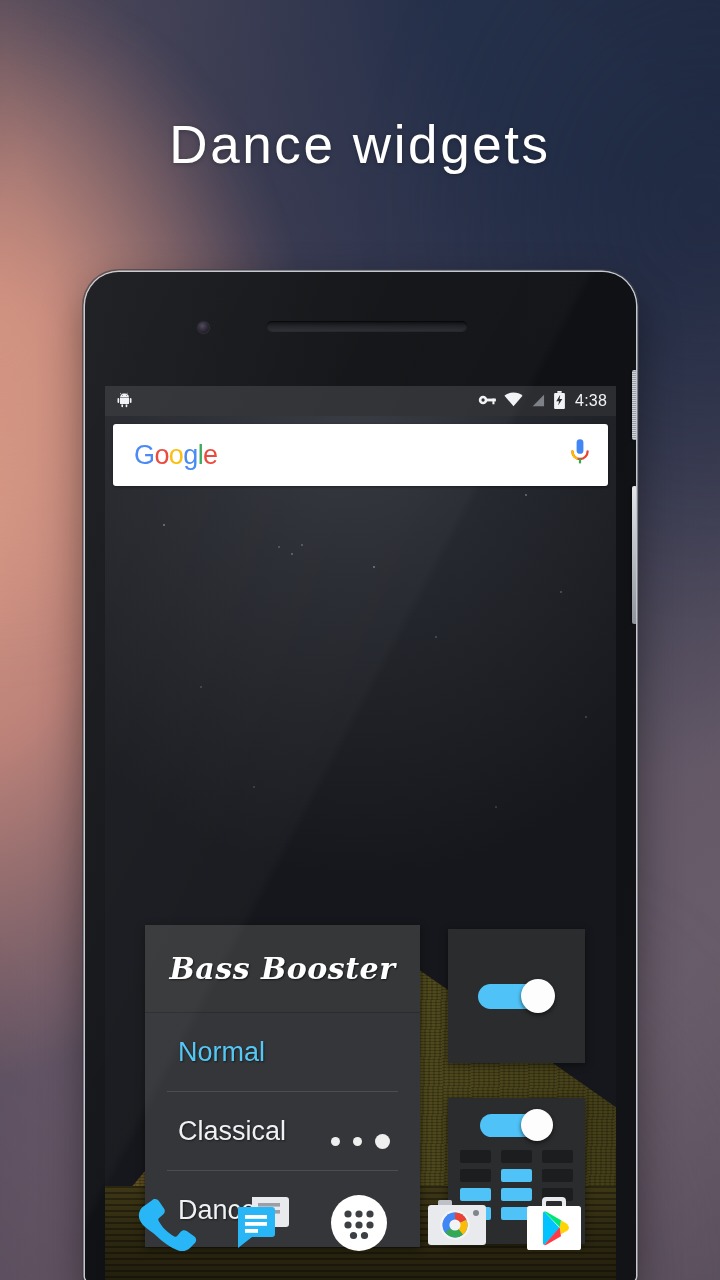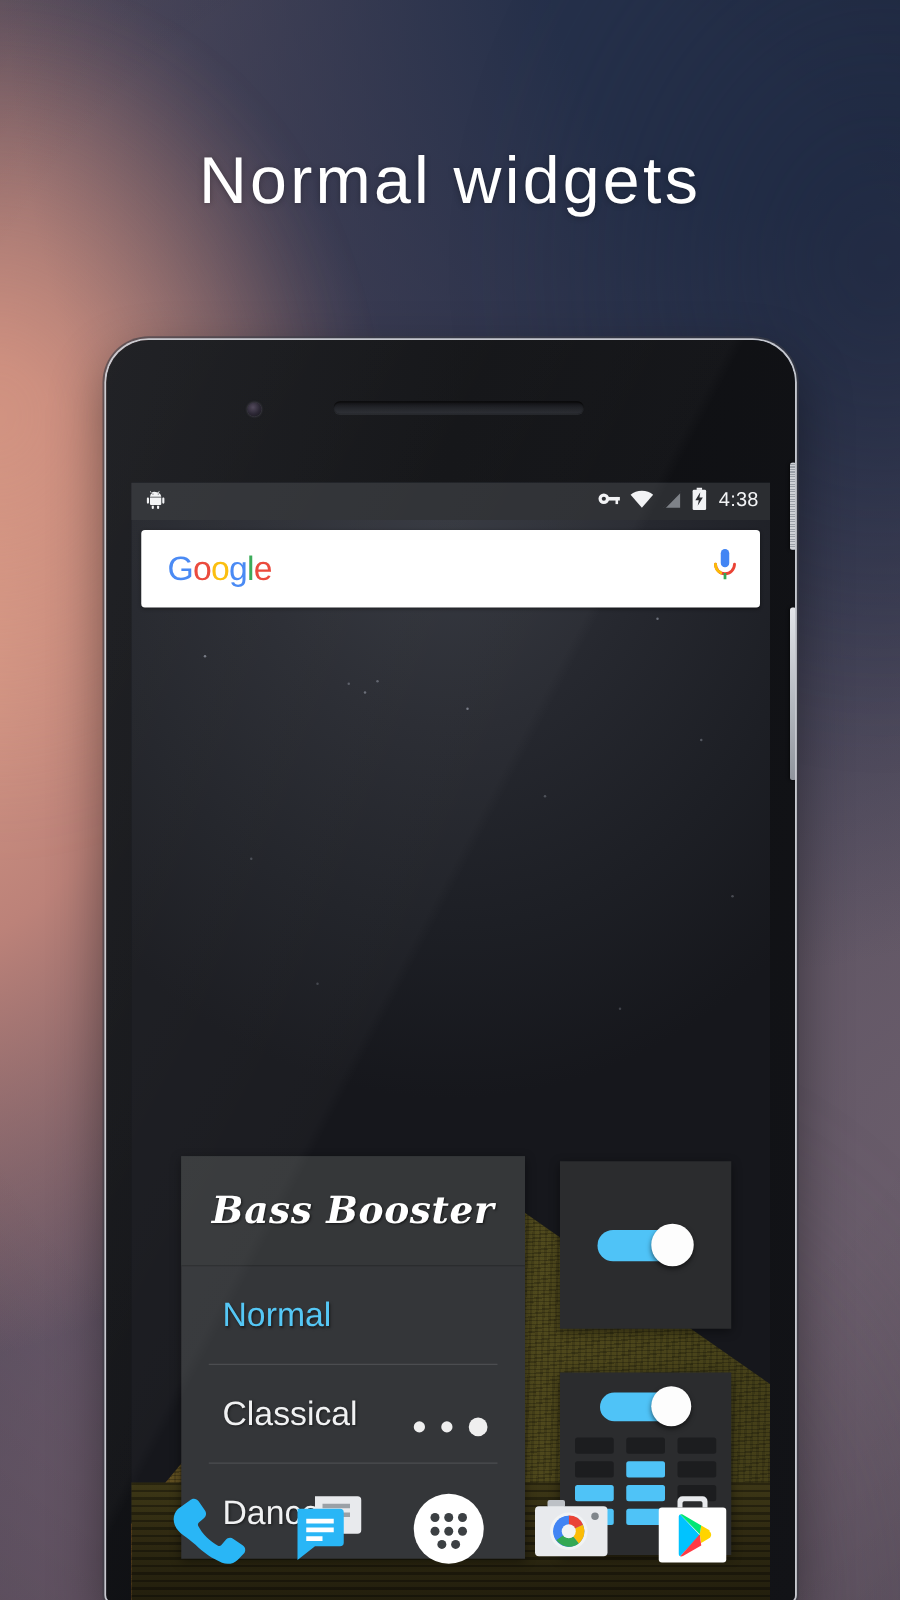--- a/index.html
+++ b/index.html
@@ -247,21 +247,21 @@
 </style>
 </head>
 <body>
 
 <div id="bg">
   <div class="layer bg-base"></div>
   <div class="layer bg-soft"></div>
   <div class="layer bg-vig"></div>
 </div>
 
-<div id="headline">Normal widgets</div>
+<div id="headline">Dance widgets</div>
 
 <div id="phone">
 
   <div id="front-camera"></div>
   <div id="earpiece"></div>
   <div id="power-btn"></div>
   <div id="volume-btn"></div>
 
   <div id="screen">
 

